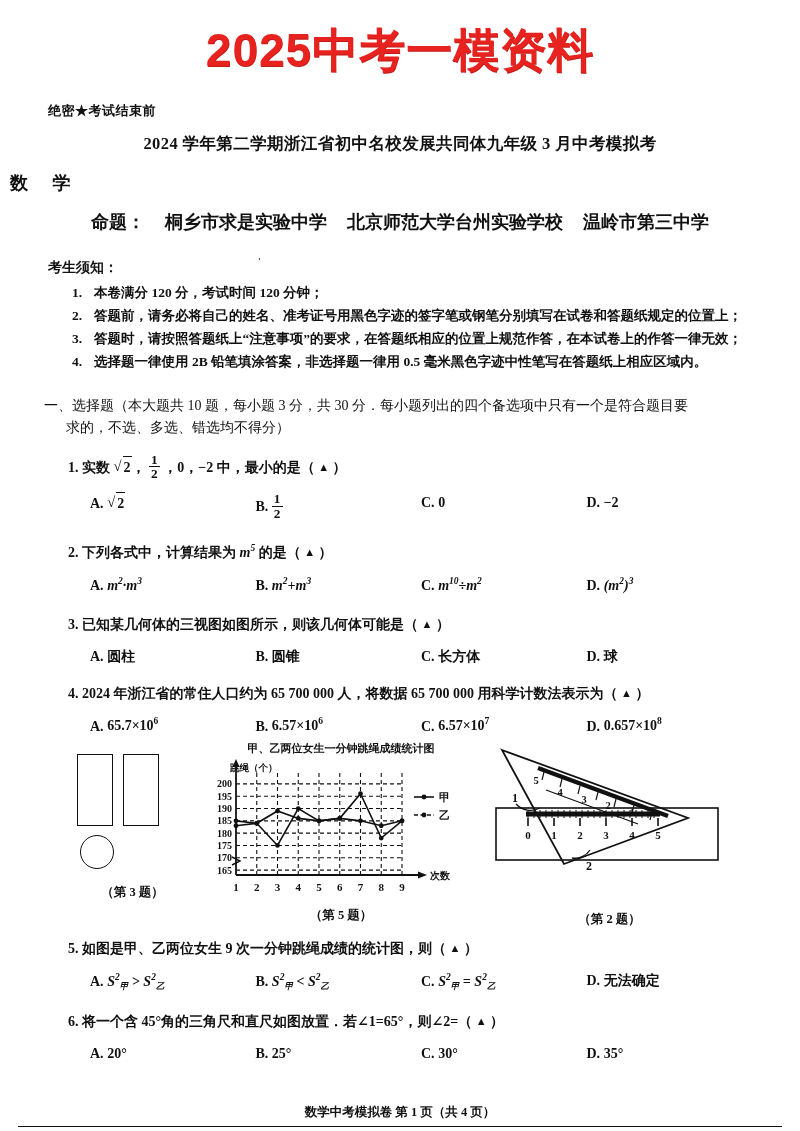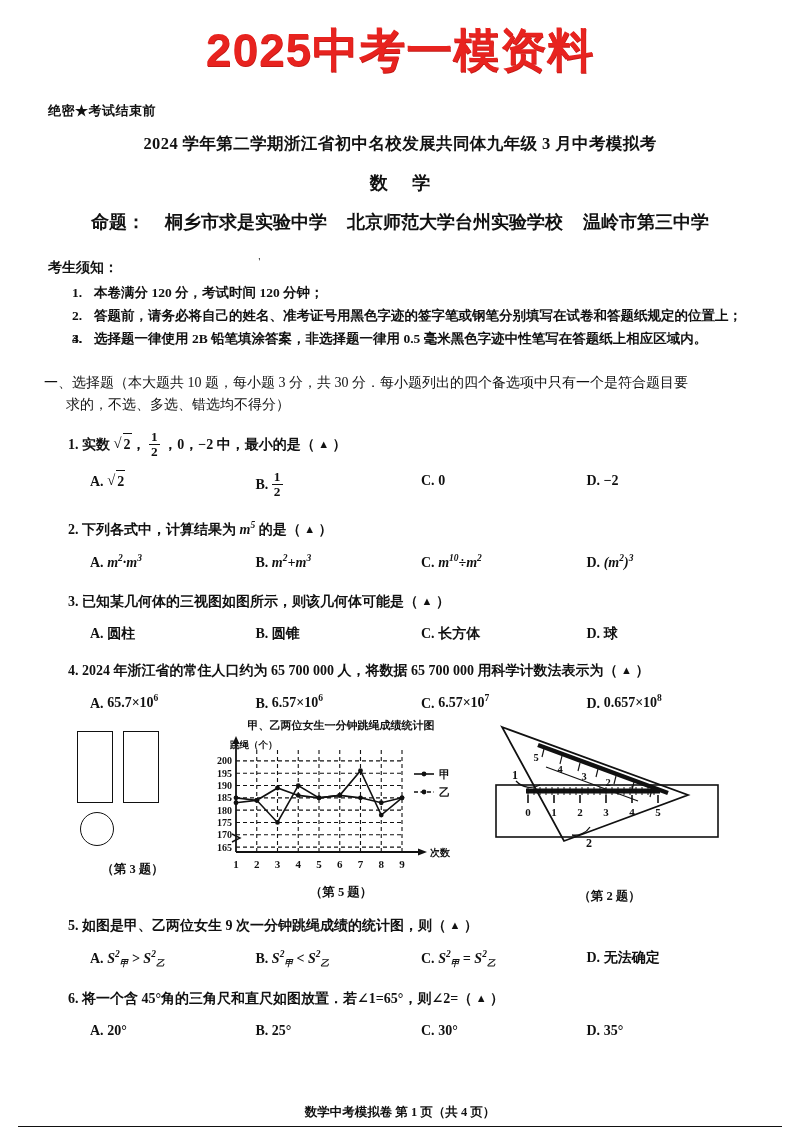--- a/index.html
+++ b/index.html
@@ -22,21 +22,21 @@
   
   .secret{
     font-weight:bold;font-size:13px;margin:28px 0 0 48px;
     font-family:"Liberation Serif",serif;letter-spacing:0.5px;
   }
   .exam-title{
     text-align:center;font-weight:bold;font-size:16.5px;
     margin-top:13px;letter-spacing:0.4px;
   }
   .subject{
-    text-align:center;font-weight:bold;font-size:18px;margin-top:16px;
+    text-align:left;font-weight:bold;font-size:18px;margin-top:16px;
     letter-spacing:10px;text-indent:10px;
   }
   .authors{
     text-align:center;font-weight:bold;font-size:18px;margin-top:15px;
   }
   .authors span{margin:0 10px;}
 
   
   .notice-head{
     font-weight:bold;font-size:14px;margin:25px 0 5px 48px;position:relative;
@@ -119,21 +119,21 @@
     <span>命题：</span><span>桐乡市求是实验中学</span><span>北京师范大学台州实验学校</span><span>温岭市第三中学</span>
   </div>
 
   <div class="notice-head">
     <span>考生须知：</span>
     <span class="stray">'</span>
   </div>
   <ol class="notice">
     <li><span class="num">1.</span><span>本卷满分 120 分，考试时间 120 分钟；</span></li>
     <li><span class="num">2.</span><span>答题前，请务必将自己的姓名、准考证号用黑色字迹的签字笔或钢笔分别填写在试卷和答题纸规定的位置上；</span></li>
-    <li><span class="num">3.</span></li>
+    <li><span class="num">3.</span><span>答题时，请按照答题纸上“注意事项”的要求，在答题纸相应的位置上规范作答，在本试卷上的作答一律无效；</span></li>
     <li><span class="num">4.</span><span>选择题一律使用 2B 铅笔填涂答案，非选择题一律用 0.5 毫米黑色字迹中性笔写在答题纸上相应区域内。</span></li>
   </ol>
 
   <div class="sec-title">
     <span>一、选择题（本大题共 10 题，每小题 3 分，共 30 分．每小题列出的四个备选项中只有一个是符合题目要</span>
     <span class="cont">求的，不选、多选、错选均不得分）</span>
   </div>
 
   <div class="q">
     <span class="stem">

